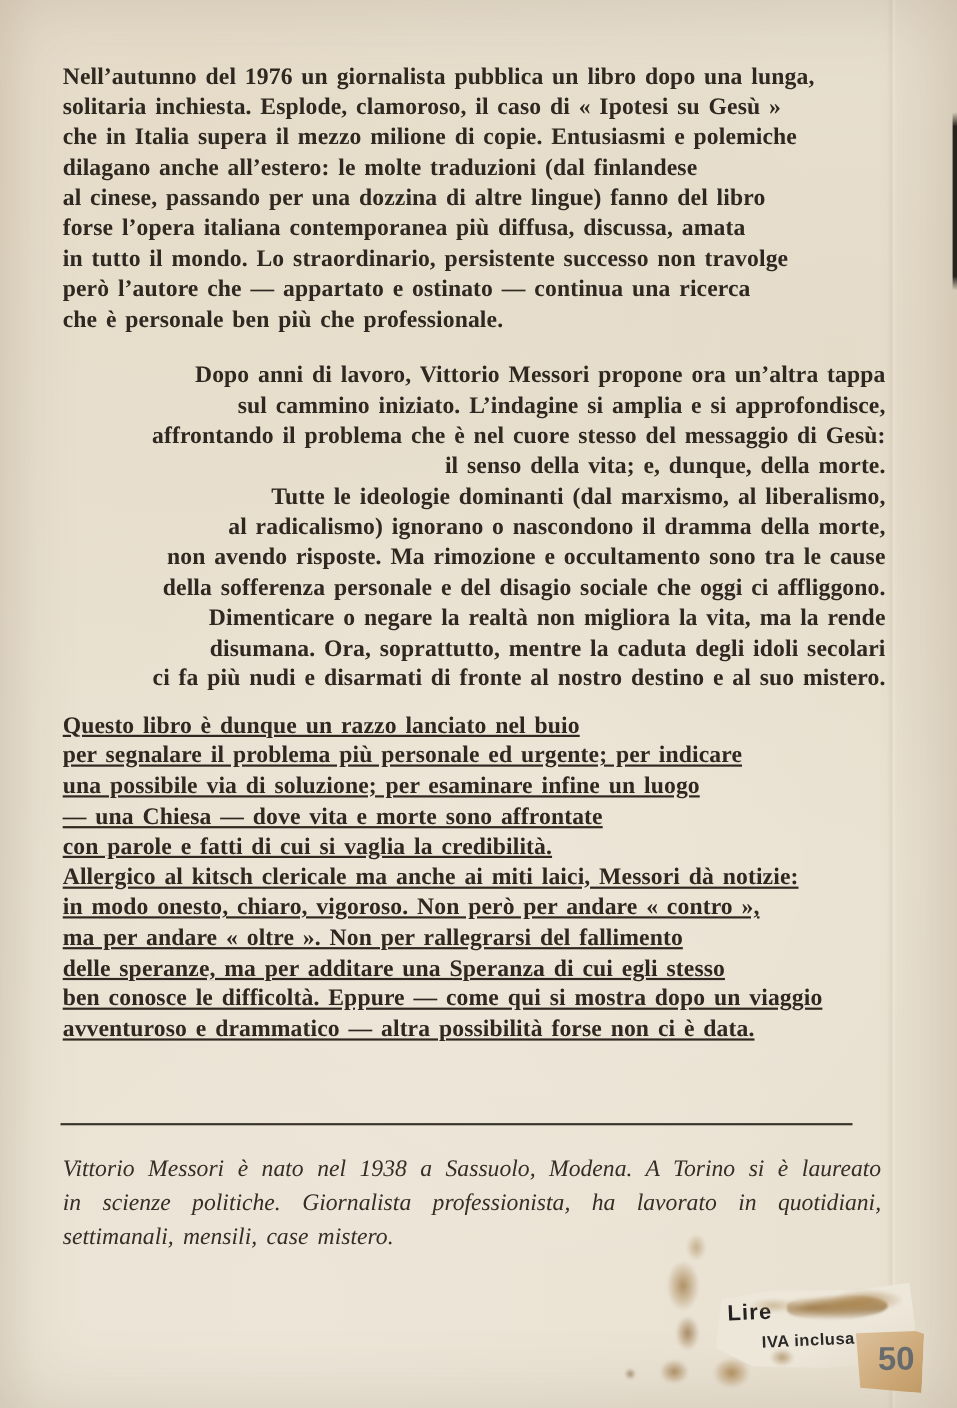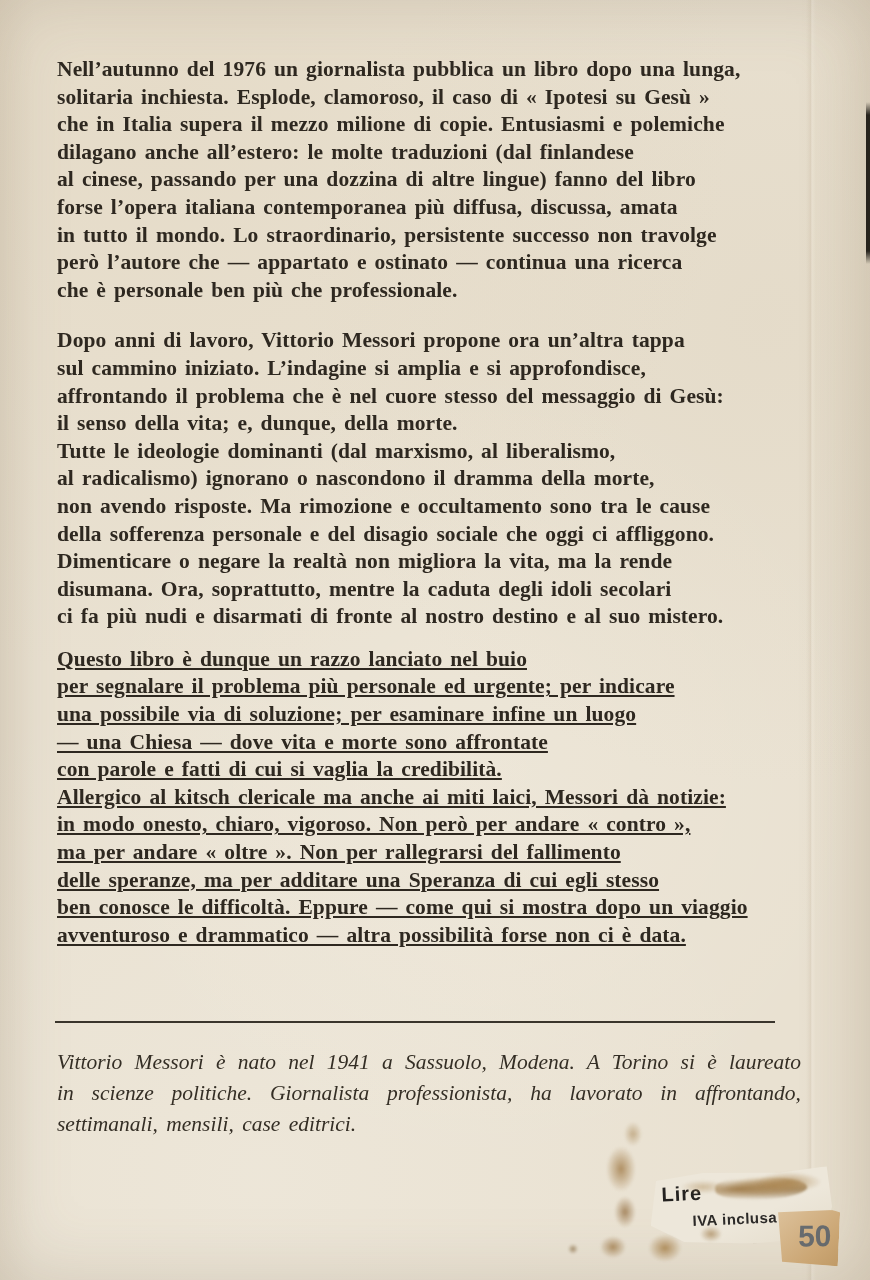--- a/index.html
+++ b/index.html
@@ -44,21 +44,21 @@
     font-weight: 700;
     font-size: 21.5px;
     line-height: 27.6px;
     color: #2e2820;
     white-space: pre-line;
     word-spacing: 2.5px;
     letter-spacing: 0.1px;
     margin: 0;
   }
   .blurb.first { margin-top: 56px; }
-  .blurb.second { margin-top: 23px; }
+  .blurb.second { margin-top: 23px; text-align: right; }
   .blurb.third { margin-top: 15px; text-decoration: underline; }
   .rule {
     position: absolute;
     left: 55px;
     top: 1021px;
     width: 720px;
     height: 2px;
     background: #3a352c;
   }
   .bio {
@@ -222,23 +222,23 @@
 in modo onesto, chiaro, vigoroso. Non però per andare « contro »,
 ma per andare « oltre ». Non per rallegrarsi del fallimento
 delle speranze, ma per additare una Speranza di cui egli stesso
 ben conosce le difficoltà. Eppure — come qui si mostra dopo un viaggio
 avventuroso e drammatico — altra possibilità forse non ci è data.</p>
   </div>
 
   <div class="rule"></div>
 
   <div class="bio">
-    <div class="bio-line justified">Vittorio Messori è nato nel 1941 a Sassuolo, Modena. A Torino si è laureato</div>
-    <div class="bio-line justified">in scienze politiche. Giornalista professionista, ha lavorato in affrontando,</div>
-    <div class="bio-line">settimanali, mensili, case editrici.</div>
+    <div class="bio-line justified">Vittorio Messori è nato nel 1938 a Sassuolo, Modena. A Torino si è laureato</div>
+    <div class="bio-line justified">in scienze politiche. Giornalista professionista, ha lavorato in quotidiani,</div>
+    <div class="bio-line">settimanali, mensili, case mistero.</div>
   </div>
 
 
   <div class="price-sticker">
     <span class="lire-label">Lire</span>
     <span class="price-smudge"></span>
     <span class="iva-note">IVA inclusa</span>
   </div>
 
   <div class="corner-sticker">

